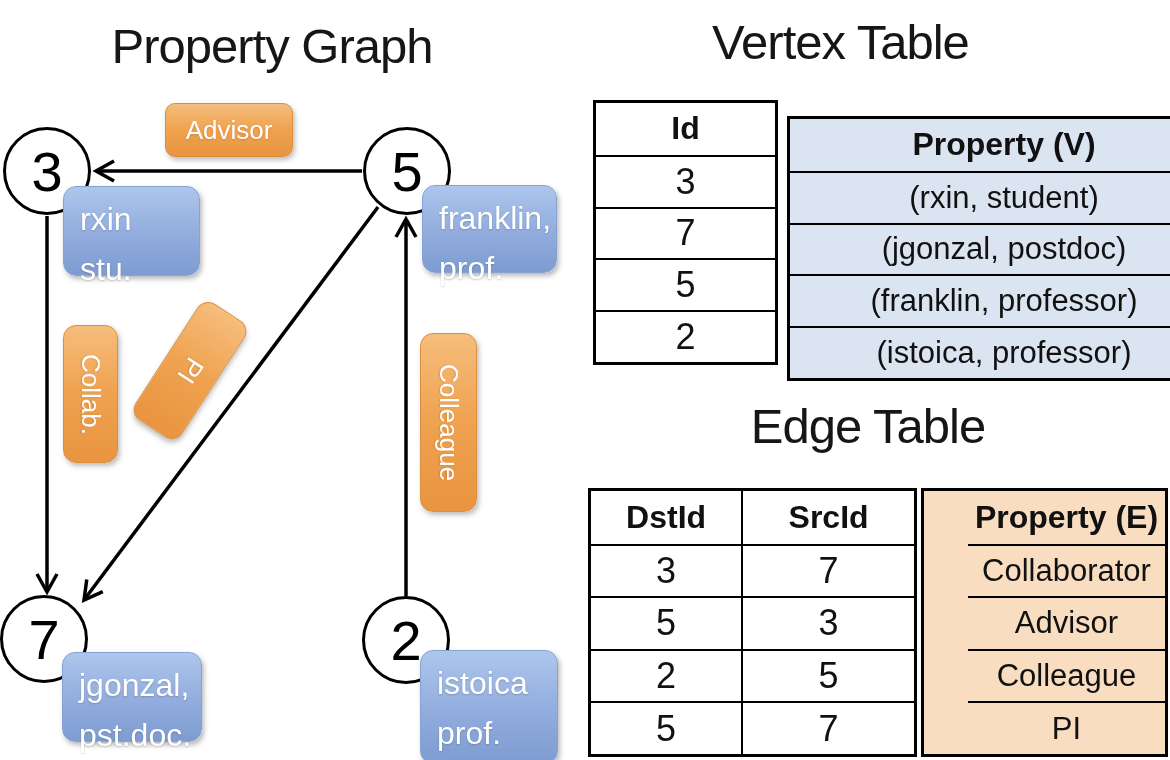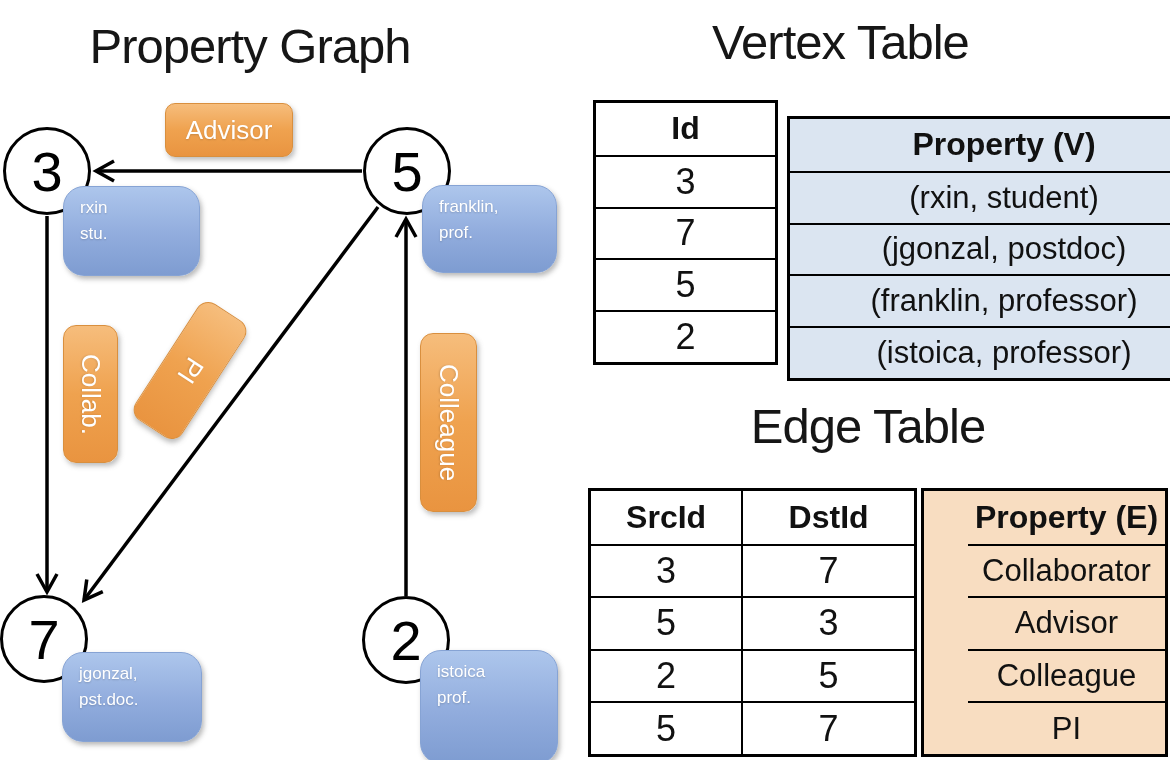--- a/index.html
+++ b/index.html
@@ -4,42 +4,42 @@
 <style>
   html,body{margin:0;padding:0;background:#fff;}
   #slide{
     position:relative;width:1170px;height:760px;background:#ffffff;overflow:hidden;
     font-family:"Liberation Sans",sans-serif;color:#111;
   }
   .title{
     position:absolute;text-align:center;font-size:49px;font-weight:400;
     letter-spacing:-1px;color:#161616;white-space:nowrap;
   }
-  #graph-title{left:0;top:18px;width:500px;}
+  #graph-title{left:22px;top:18px;width:500px;}
   #vertex-title{left:593px;top:14px;width:495px;}
   #edge-title{left:593px;top:398px;width:550px;}
 
   
   #edges-svg{position:absolute;left:0;top:0;z-index:1;}
   .node-circle{
     position:absolute;width:88px;height:88px;box-sizing:border-box;
     border:3.5px solid #000;border-radius:50%;background:#fff;z-index:2;
     display:flex;align-items:center;justify-content:center;
     font-size:56px;font-weight:400;color:#000;
   }
   #node-3{left:3px;top:127px;}
   #node-5{left:363px;top:127px;}
   #node-7{left:0px;top:595px;}
   #node-2{left:362px;top:596px;}
 
   .prop-box{
-    position:absolute;z-index:4;box-sizing:border-box;border-radius:21px;
+    position:absolute;z-index:4;box-sizing:border-box;border-radius:13px;
     background:linear-gradient(180deg,#adc6ec 0%,#91acdd 55%,#7e9cd1 100%);
     border:1px solid #86a3d4;box-shadow:2px 3px 5px rgba(100,100,100,.45);
-    color:#fff;font-size:17px;line-height:1.55;white-space:pre-line;
+    color:#fff;font-size:32px;line-height:1.55;white-space:pre-line;
     padding:8px 4px 0 16px;text-shadow:0 1px 2px rgba(0,0,0,.18);
   }
   #prop-rxin{left:63px;top:186px;width:137px;height:90px;}
   #prop-franklin{left:422px;top:185px;width:135px;height:88px;}
   #prop-jgonzal{left:62px;top:652px;width:140px;height:90px;}
   #prop-istoica{left:420px;top:650px;width:138px;height:114px;}
 
   .edge-label{
     position:absolute;z-index:3;box-sizing:border-box;border-radius:10px;
     background:linear-gradient(180deg,#f6bd7c 0%,#efa24f 50%,#e99440 100%);
@@ -123,22 +123,22 @@
 
   <div id="vt-prop" class="tbl one-col">
     <div class="cell hdr">Property (V)</div>
     <div class="cell">(rxin, student)</div>
     <div class="cell">(jgonzal, postdoc)</div>
     <div class="cell">(franklin, professor)</div>
     <div class="cell">(istoica, professor)</div>
   </div>
 
   <div id="et-ids" class="tbl two-col">
+    <div class="cell hdr">DstId</div>
     <div class="cell hdr">SrcId</div>
-    <div class="cell hdr">DstId</div>
     <div class="cell num">3</div>
     <div class="cell num">7</div>
     <div class="cell num">5</div>
     <div class="cell num">3</div>
     <div class="cell num">2</div>
     <div class="cell num">5</div>
     <div class="cell num">5</div>
     <div class="cell num">7</div>
   </div>
 

